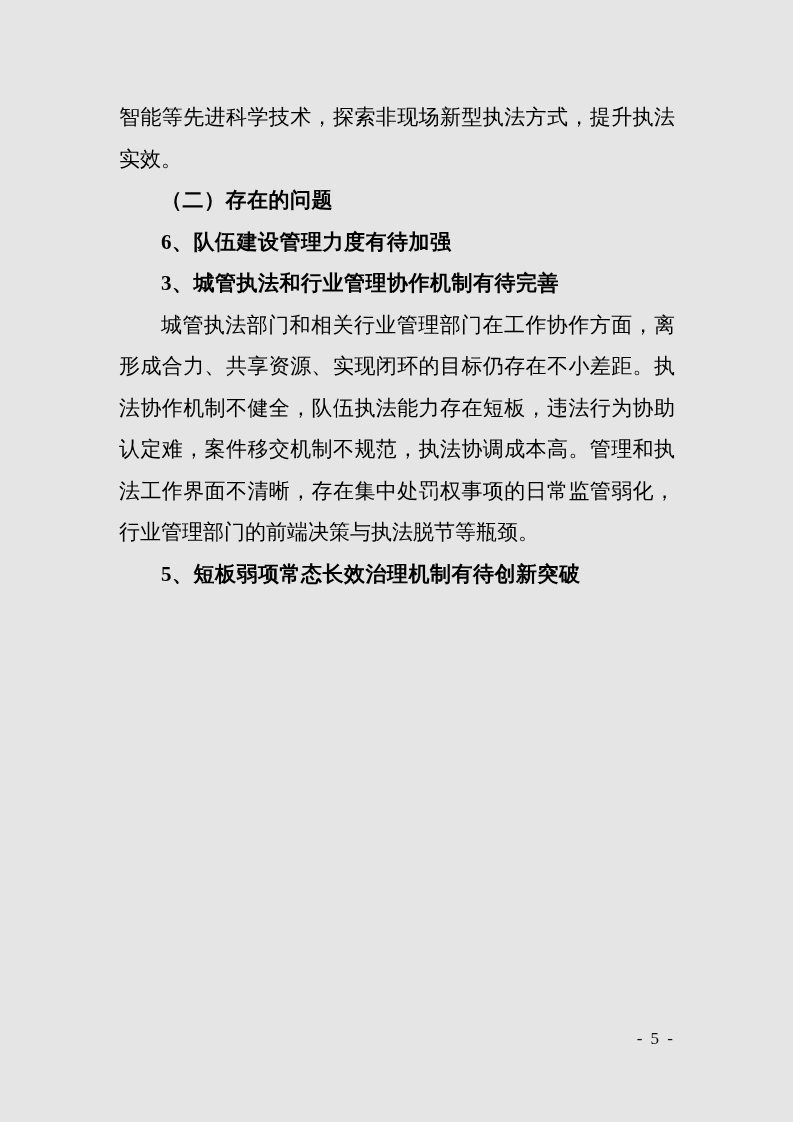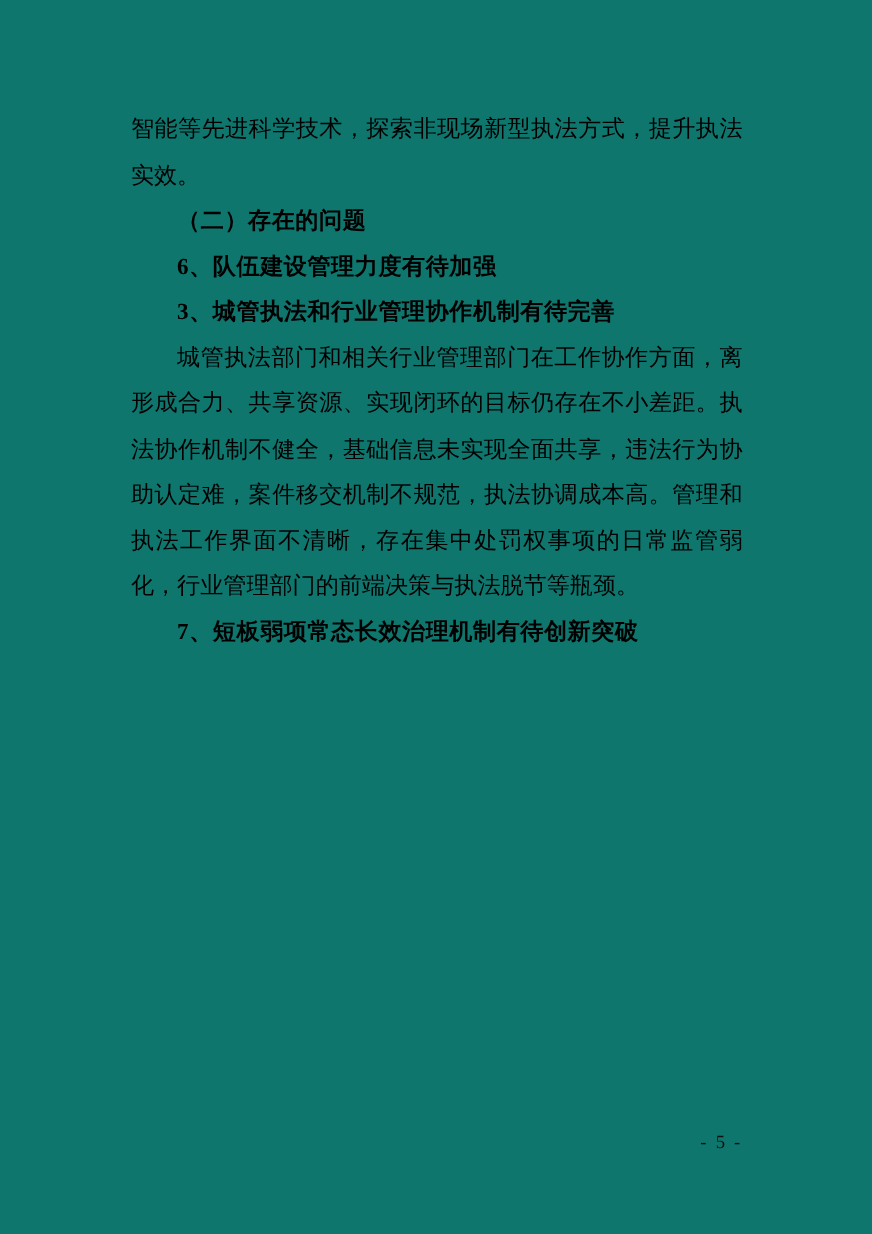--- a/index.html
+++ b/index.html
@@ -5,21 +5,21 @@
   html, body {
     margin: 0;
     padding: 0;
     background: #888;
   }
   .page {
     position: relative;
     width: 793px;
     height: 1122px;
     margin: 0 auto;
-    background: #0f766e;
+    background: #e5e5e5;
     overflow: hidden;
     font-family: "Liberation Serif", "DejaVu Serif", serif;
     color: #000000;
   }
   .content {
     position: absolute;
     left: 119px;
     top: 97px;
     width: 556px;
   }
@@ -54,17 +54,17 @@
 </head>
 <body>
 
 <div class="page">
   <div class="content">
 
   <p class="body">智能等先进科学技术，探索非现场新型执法方式，提升执法实效。</p>
       <p class="heading indent">（二）存在的问题</p>
       <p class="heading indent">6、队伍建设管理力度有待加强</p>
       <p class="heading indent">3、城管执法和行业管理协作机制有待完善</p>
-      <p class="body indent">城管执法部门和相关行业管理部门在工作协作方面，离形成合力、共享资源、实现闭环的目标仍存在不小差距。执法协作机制不健全，基础信息未实现全面共享，违法行为协助认定难，案件移交机制不规范，执法协调成本高。管理和执法工作界面不清晰，存在集中处罚权事项的日常监管弱化，行业管理部门的前端决策与执法脱节等瓶颈。</p>
-      <p class="heading indent">7、短板弱项常态长效治理机制有待创新突破</p>
+      <p class="body indent">城管执法部门和相关行业管理部门在工作协作方面，离形成合力、共享资源、实现闭环的目标仍存在不小差距。执法协作机制不健全，队伍执法能力存在短板，违法行为协助认定难，案件移交机制不规范，执法协调成本高。管理和执法工作界面不清晰，存在集中处罚权事项的日常监管弱化，行业管理部门的前端决策与执法脱节等瓶颈。</p>
+      <p class="heading indent">5、短板弱项常态长效治理机制有待创新突破</p>
     </div>
   <div class="footer-page-num">- 5 -</div>
 </div>
 
 </body></html>

